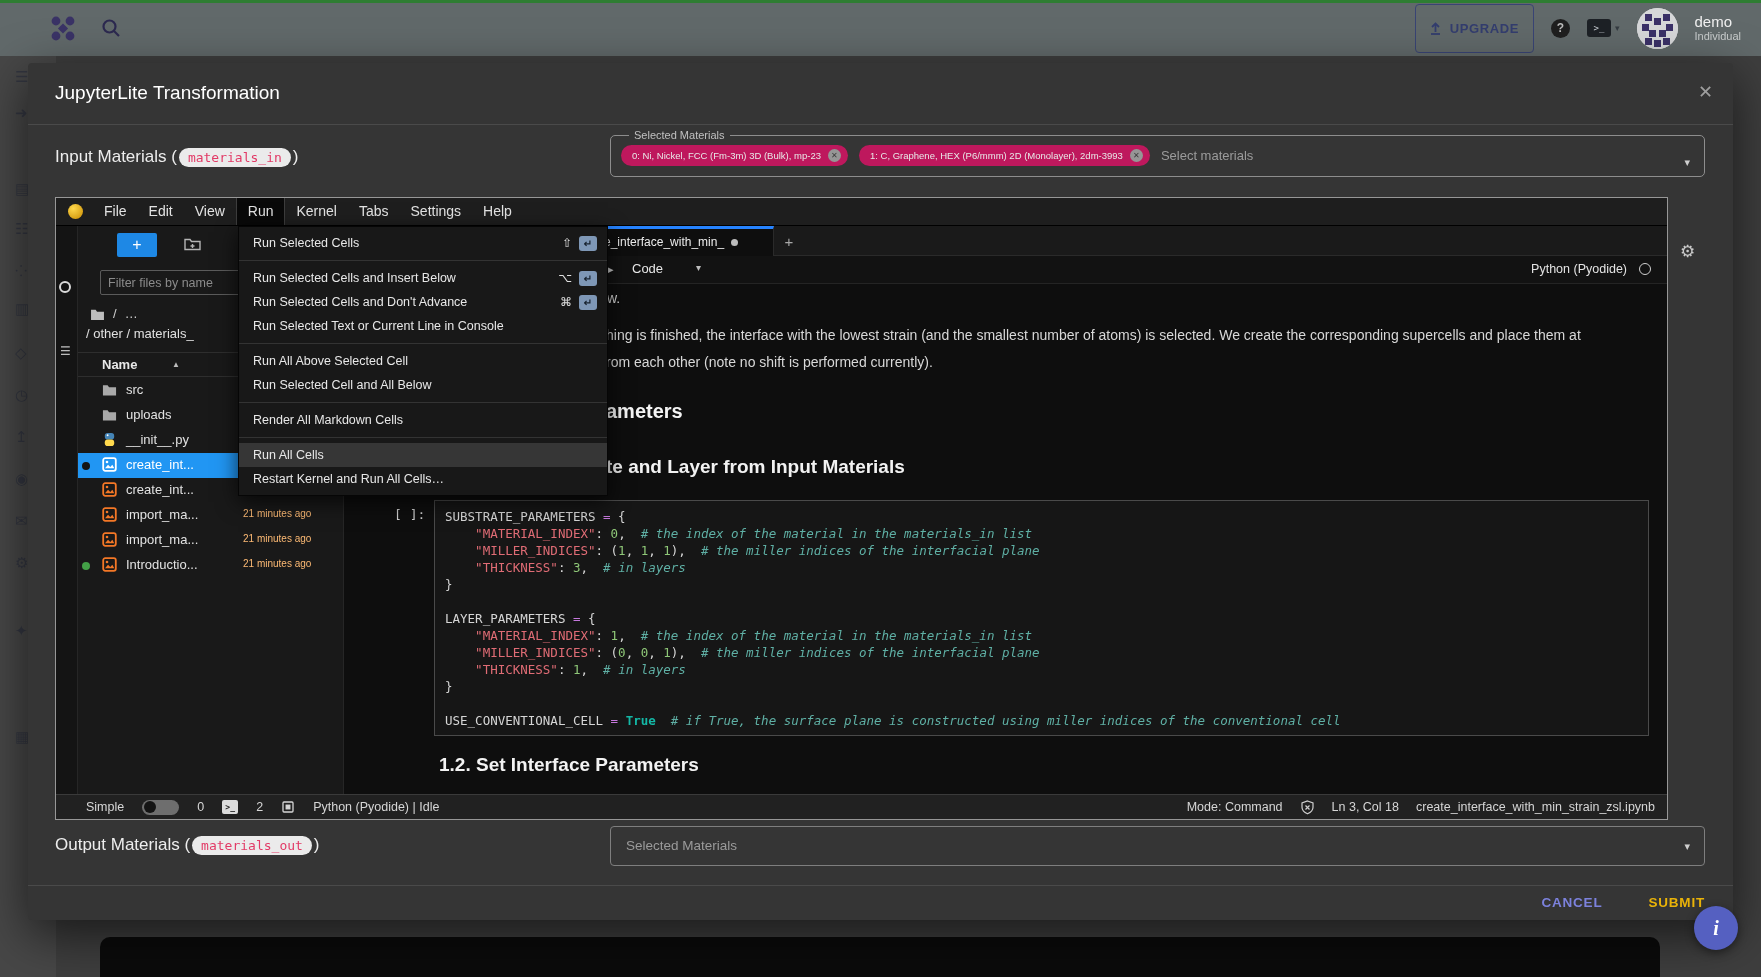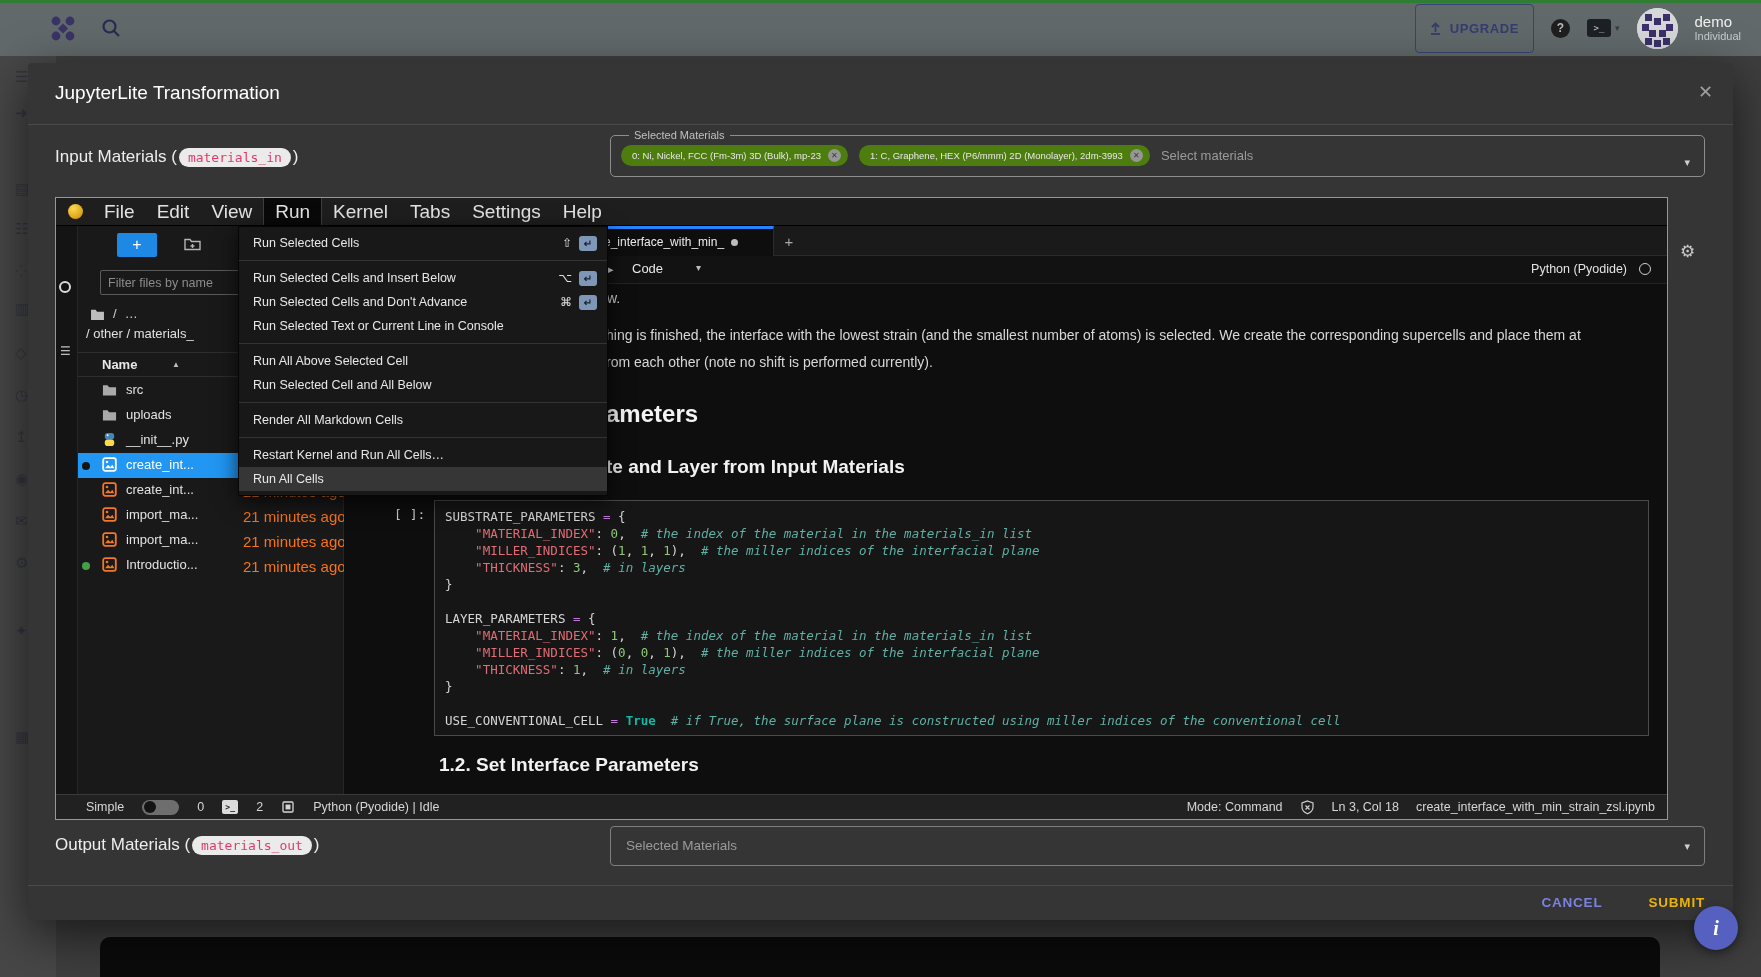--- a/index.html
+++ b/index.html
@@ -37,21 +37,21 @@
   .dlg-close{position:absolute;right:20px;top:18px;font-size:18px;color:#9e9e9e;cursor:pointer}
   .io-row{position:absolute;display:flex;align-items:center;font-size:17px;color:#ededed}
   .input-row{left:27px;top:84px}
   .output-row{left:27px;top:772px}
   .code-chip{font-family:"DejaVu Sans Mono",monospace;font-size:13px;color:#e23a66;background:#ebebeb;
              border-radius:12px;padding:2px 9px;margin:0 2px}
   .sel-fieldset{position:absolute;left:582px;top:66px;width:1095px;height:48px;border:1px solid #8d8d8d;
                 border-radius:5px;margin:0;padding:0 34px 0 10px}
   .sel-fieldset legend{font-size:11px;color:#c0c0c0;padding:0 5px;margin-left:8px}
   .sel-content{display:flex;align-items:center;gap:11px;height:28px}
-  .mchip{display:flex;align-items:center;gap:7px;background:#4d7c0f;border-radius:12px;
+  .mchip{display:flex;align-items:center;gap:7px;background:#be185d;border-radius:12px;
          padding:4px 7px 4px 11px;font-size:9.5px;color:#e8e8e8;white-space:nowrap}
   .mchip .x{width:13px;height:13px;border-radius:50%;background:#969696;color:#3c3c3c;font-size:8px;
             display:flex;align-items:center;justify-content:center;flex:none}
   .sel-placeholder{color:#9b9b9b;font-size:13px}
   .sel-caret{position:absolute;right:14px;top:15px;color:#cfcfcf;font-size:11px}
   .out-select{position:absolute;left:582px;top:763px;width:1095px;height:40px;border:1px solid #7e7e7e;border-radius:4px}
   .out-label{position:absolute;left:15px;top:11px;color:#9b9b9b;font-size:13.5px}
   .out-caret{position:absolute;right:14px;top:13px;color:#cfcfcf;font-size:11px}
   .dlg-div2{position:absolute;left:0;top:822px;width:100%;height:1px;background:#4a4a4a}
   .actions{position:absolute;right:28px;top:832px;display:flex;gap:46px;align-items:center}
@@ -59,21 +59,21 @@
   .btn-submit{color:#eab308;font-size:13.5px;font-weight:bold;letter-spacing:.8px}
   .gear-ic{position:absolute;left:1652px;top:178px;color:#c9c9c9;font-size:17px}
 
   
   .jpanel{position:absolute;left:27px;top:134px;width:1613px;height:623px;background:#0f0f0f;
           border:1px solid #979797}
   .jmenubar{position:absolute;top:0;left:0;width:100%;height:28px;background:#1e1e1e;display:flex;
             align-items:center;border-bottom:1px solid #000}
   .jlogo{width:15px;height:15px;border-radius:50%;margin:0 10px 0 12px;flex:none;
          background:radial-gradient(circle at 35% 30%,#ffd94d,#c98b00)}
-  .mitem{padding:0 11px;font-size:19px;color:#e3e3e3;height:27px;line-height:27px;cursor:pointer}
+  .mitem{padding:0 11px;font-size:14px;color:#e3e3e3;height:27px;line-height:27px;cursor:pointer}
   .mitem.active{background:#090909;border-left:1px solid #3d3d3d;border-right:1px solid #3d3d3d}
   .jbody{position:absolute;top:28px;left:0;width:100%;height:570px;display:flex}
   .jstrip{width:22px;background:#141414;border-right:1px solid #262626;position:relative;flex:none}
   .ring-ic{position:absolute;left:3px;top:55px;width:12px;height:12px;border:2.5px solid #dadada;border-radius:50%}
   .list-ic{position:absolute;left:4px;top:118px;color:#bdbdbd;font-size:12px}
   .jbrowser{width:266px;background:#191919;border-right:1px solid #262626;position:relative;flex:none}
   .newlaunch-btn{position:absolute;left:39px;top:7px;width:40px;height:24px;background:#1e88e5;border-radius:2px;
                  color:#fff;font-size:16px;display:flex;align-items:center;justify-content:center;cursor:pointer}
   .newfolder-ic{position:absolute;left:106px;top:11px;cursor:pointer}
   .filter-box{position:absolute;left:22px;top:44px;width:160px;height:25px;border:1px solid #5b5b5b;border-radius:2px}
@@ -87,42 +87,42 @@
   .fhead .sort{position:absolute;left:94px;top:7px;font-size:8px;color:#bdbdbd}
   .fhead .coldiv{position:absolute;left:160px;top:4px;width:1px;height:16px;background:#3a3a3a}
   .flist{position:absolute;left:0;top:152px;width:100%}
   .frow{position:relative;height:25px;cursor:pointer}
   .frow.sel{background:#2196f3}
   .fdot{position:absolute;left:4px;top:9px;width:8px;height:8px;border-radius:50%}
   .fdot.dark{background:#141414}.fdot.green{background:#43a047}
   .fico{position:absolute;left:24px;top:4px;width:16px;height:16px}
   .fname{position:absolute;left:48px;top:4px;font-size:13px;color:#e2e2e2;white-space:nowrap}
   .frow.sel .fname{color:#fff}
-  .ftime{position:absolute;left:165px;top:5px;font-size:15px;color:#f97316;white-space:nowrap}
+  .ftime{position:absolute;left:165px;top:5px;font-size:10px;color:#fdba74;white-space:nowrap}
 
   .jnotebook{flex:1;position:relative;background:#0e0e0e;overflow:hidden}
   .jtabbar{position:absolute;top:0;left:0;width:100%;height:30px;background:#1a1a1a;border-bottom:1px solid #2a2a2a}
   .jtab{position:absolute;left:0;top:0;width:430px;height:30px;background:#0e0e0e;border-top:3px solid #2683ff;
         border-right:1px solid #2a2a2a}
   .jtab-label{position:absolute;left:250px;top:6px;font-size:12px;color:#ececec;display:flex;align-items:center;gap:7px;white-space:nowrap}
   .dirty-dot{width:7px;height:7px;border-radius:50%;background:#bdbdbd}
   .addtab{position:absolute;left:431px;top:0;width:28px;height:30px;color:#a8a8a8;font-size:15px;
           display:flex;align-items:center;justify-content:center;cursor:pointer}
   .jtoolbar{position:absolute;top:30px;left:0;width:100%;height:28px;background:#121212;border-bottom:1px solid #242424}
   .tb-collapser{position:absolute;left:264px;top:7px;color:#cfcfcf;font-size:11px}
   .tb-celltype{position:absolute;left:288px;top:5px;font-size:13px;color:#e8e8e8;cursor:pointer}
   .tb-caret{position:absolute;left:352px;top:6px;color:#bdbdbd;font-size:10px}
   .tb-kernel{position:absolute;right:40px;top:6px;font-size:12.5px;color:#e3e3e3;cursor:pointer}
   .kernel-circle{position:absolute;right:16px;top:7px;width:12px;height:12px;border:1.5px solid #cfcfcf;border-radius:50%}
   .ncontent{position:absolute;top:58px;left:0;width:100%;height:512px;overflow:hidden}
   .md{position:absolute;color:#d8d8d8;font-size:14px;white-space:nowrap}
   #md-frag{left:263px;top:6px}
   #md-l1{left:262px;top:43px}
   #md-l2{left:262px;top:70px}
-  #md-h1{left:262px;top:116px;font-size:24px;font-weight:bold;color:#f4f4f4}
+  #md-h1{left:262px;top:116px;font-size:20px;font-weight:bold;color:#f4f4f4}
   #md-h2{left:262px;top:172px;font-size:19px;font-weight:bold;color:#f2f2f2}
   #md-h3{left:95px;top:470px;font-size:19px;font-weight:bold;color:#f2f2f2}
   .cprompt{position:absolute;left:50px;top:223px;font-family:"DejaVu Sans Mono",monospace;font-size:13px;color:#cdcdcd}
   .codecell{position:absolute;left:90px;top:216px;width:1215px;height:236px;background:#161616;
             border:1px solid #4a4a4a;padding:7px 10px;overflow:hidden}
   .cl{font-family:"DejaVu Sans Mono",monospace;font-size:12.5px;line-height:17px;white-space:pre;color:#d6d6d6}
   .tk-s{color:#e06c75}.tk-o{color:#c678dd}.tk-n{color:#8fc878}
   .tk-c{color:#5fb0a5;font-style:italic}.tk-k{color:#14b8a6;font-weight:bold}
 
   .jstatus{position:absolute;left:0;bottom:0;width:100%;height:25px;background:#212121;border-top:1px solid #3a3a3a;
@@ -471,26 +471,26 @@
           <div class="rm-item">
             <span>Run Selected Cell and All Below</span>
             <span class="rm-spacer"></span>
           </div>
           <div class="rm-div"></div>
           <div class="rm-item">
             <span>Render All Markdown Cells</span>
             <span class="rm-spacer"></span>
           </div>
           <div class="rm-div"></div>
-          <div class="rm-item">
-            <span>Restart Kernel and Run All Cells…</span>
-            <span class="rm-spacer"></span>
-          </div>
           <div class="rm-item hl">
             <span>Run All Cells</span>
+            <span class="rm-spacer"></span>
+          </div>
+          <div class="rm-item">
+            <span>Restart Kernel and Run All Cells…</span>
             <span class="rm-spacer"></span>
           </div>
         </div>
     </div>
 
     <div class="gear-ic">⚙</div>
 
     <div class="io-row output-row">
       <span>Output Materials (</span>
       <span class="code-chip">materials_out</span>

